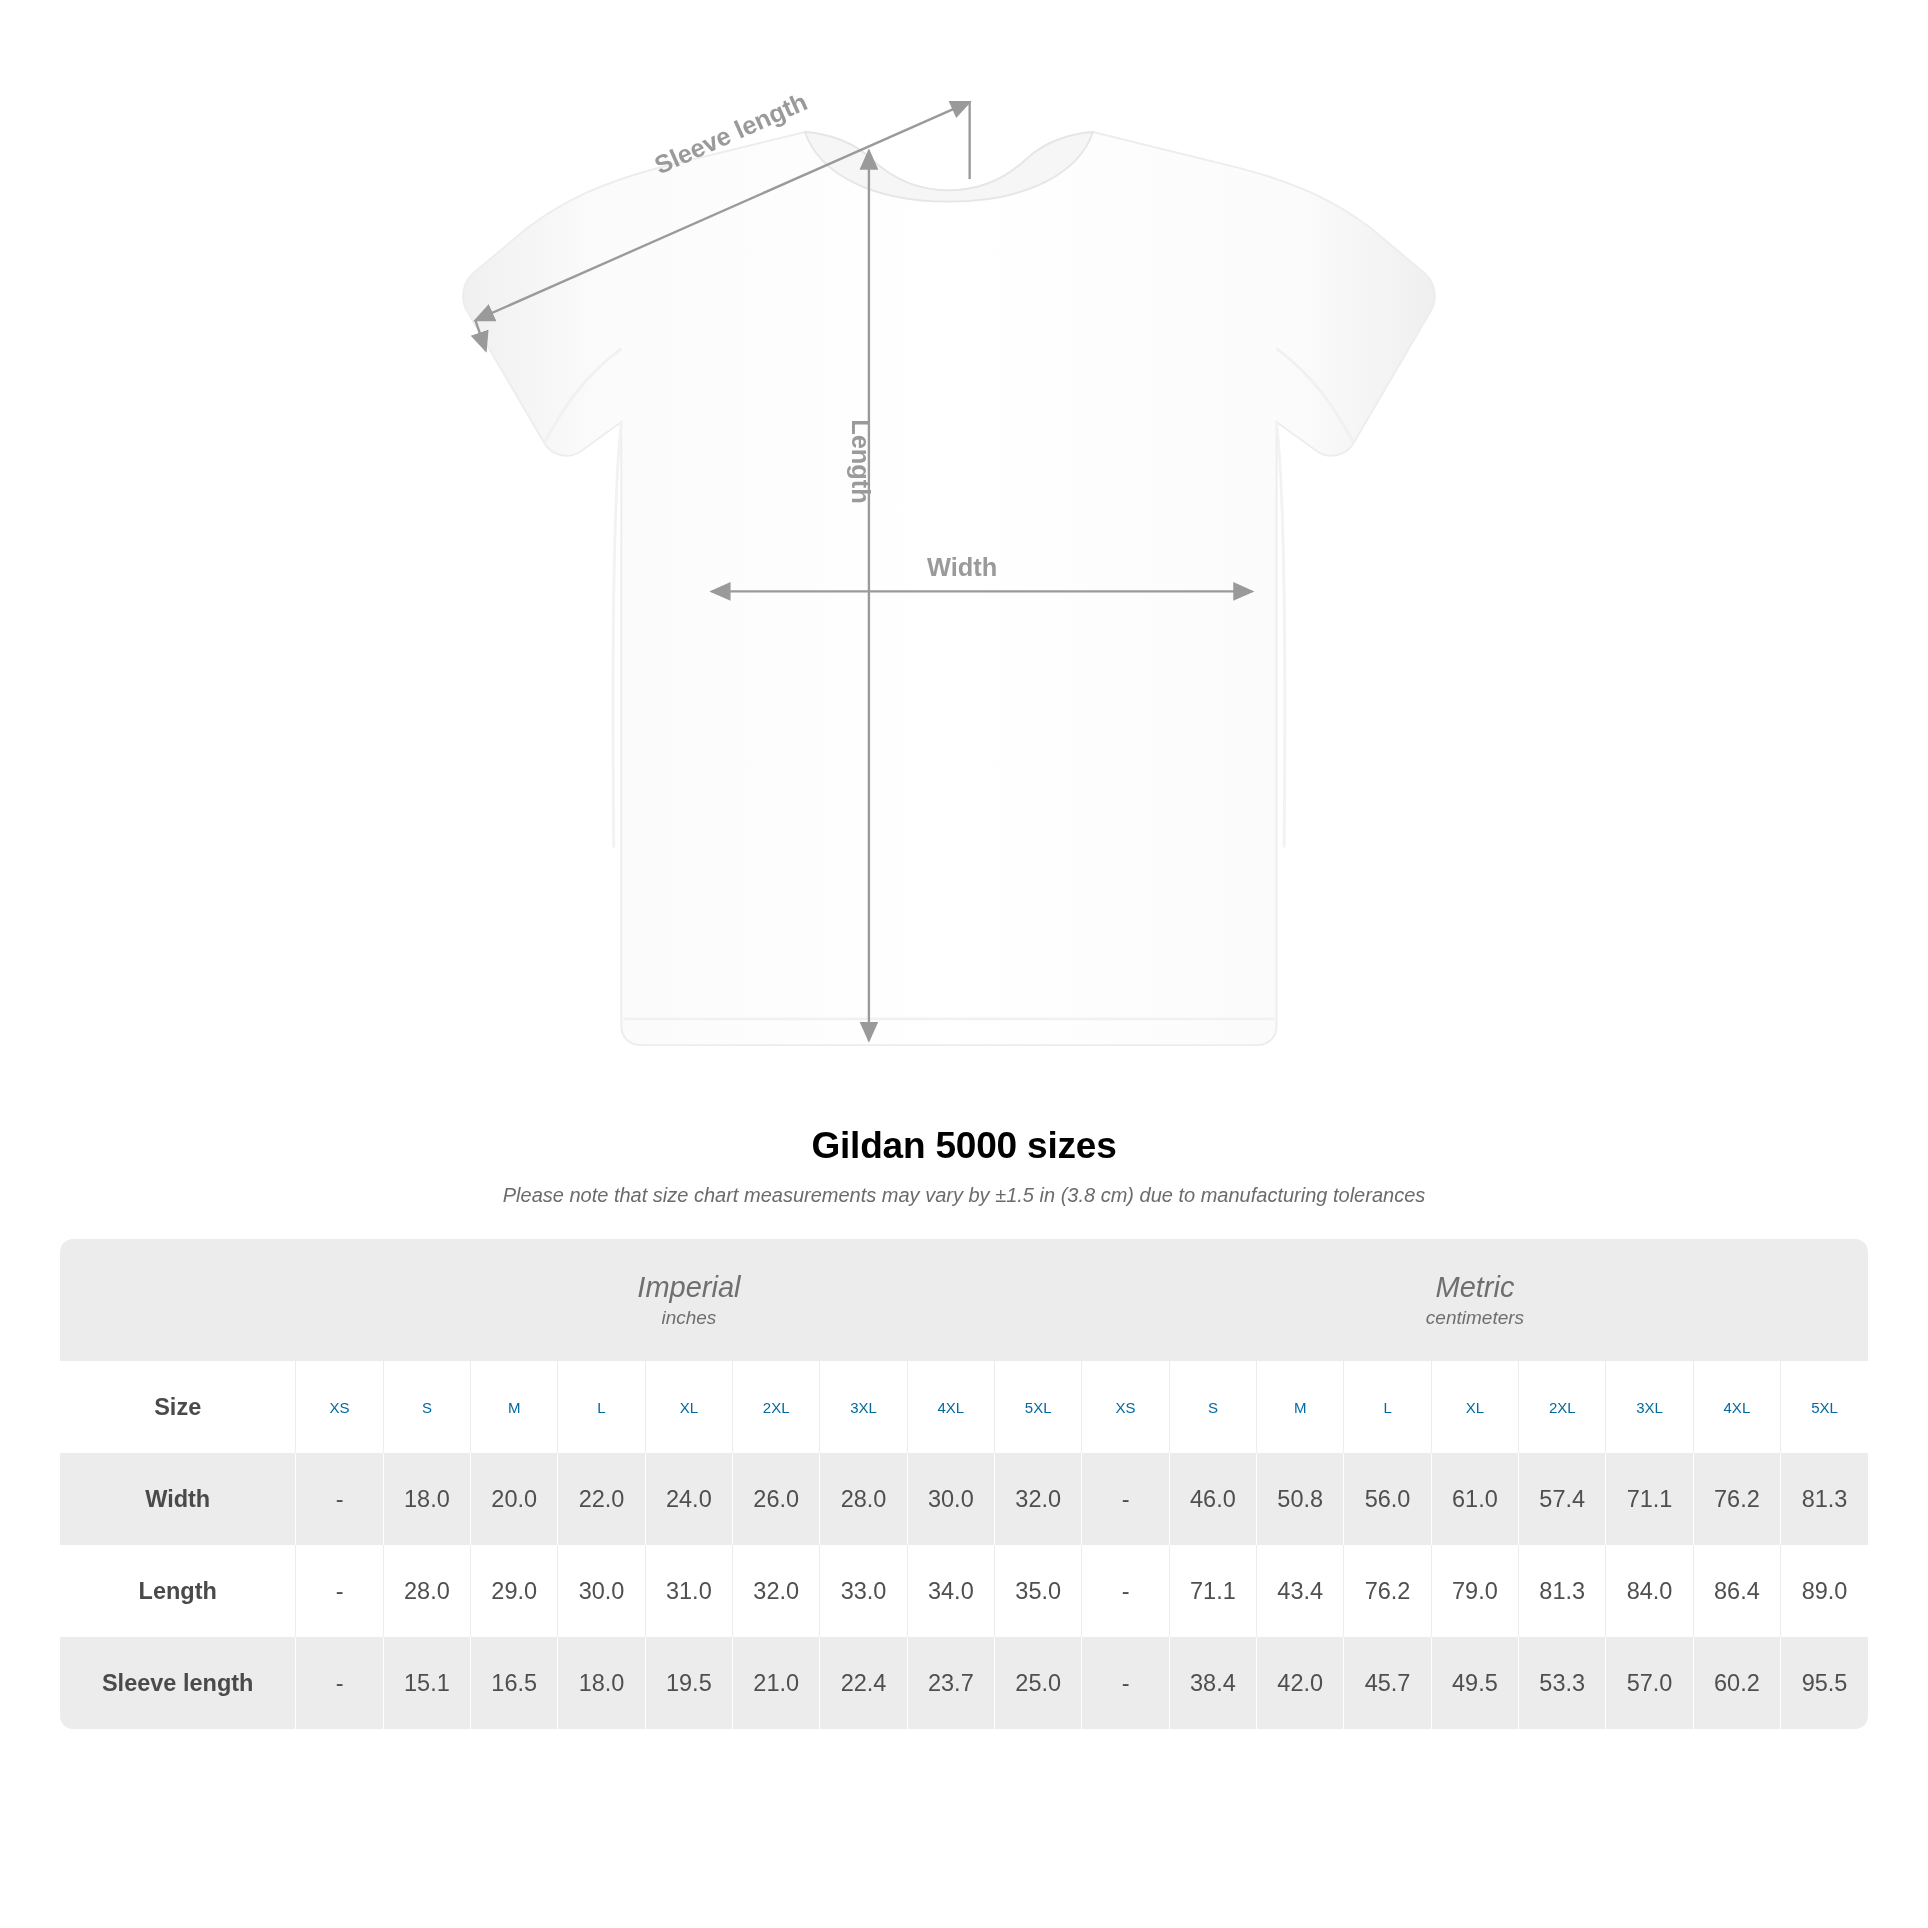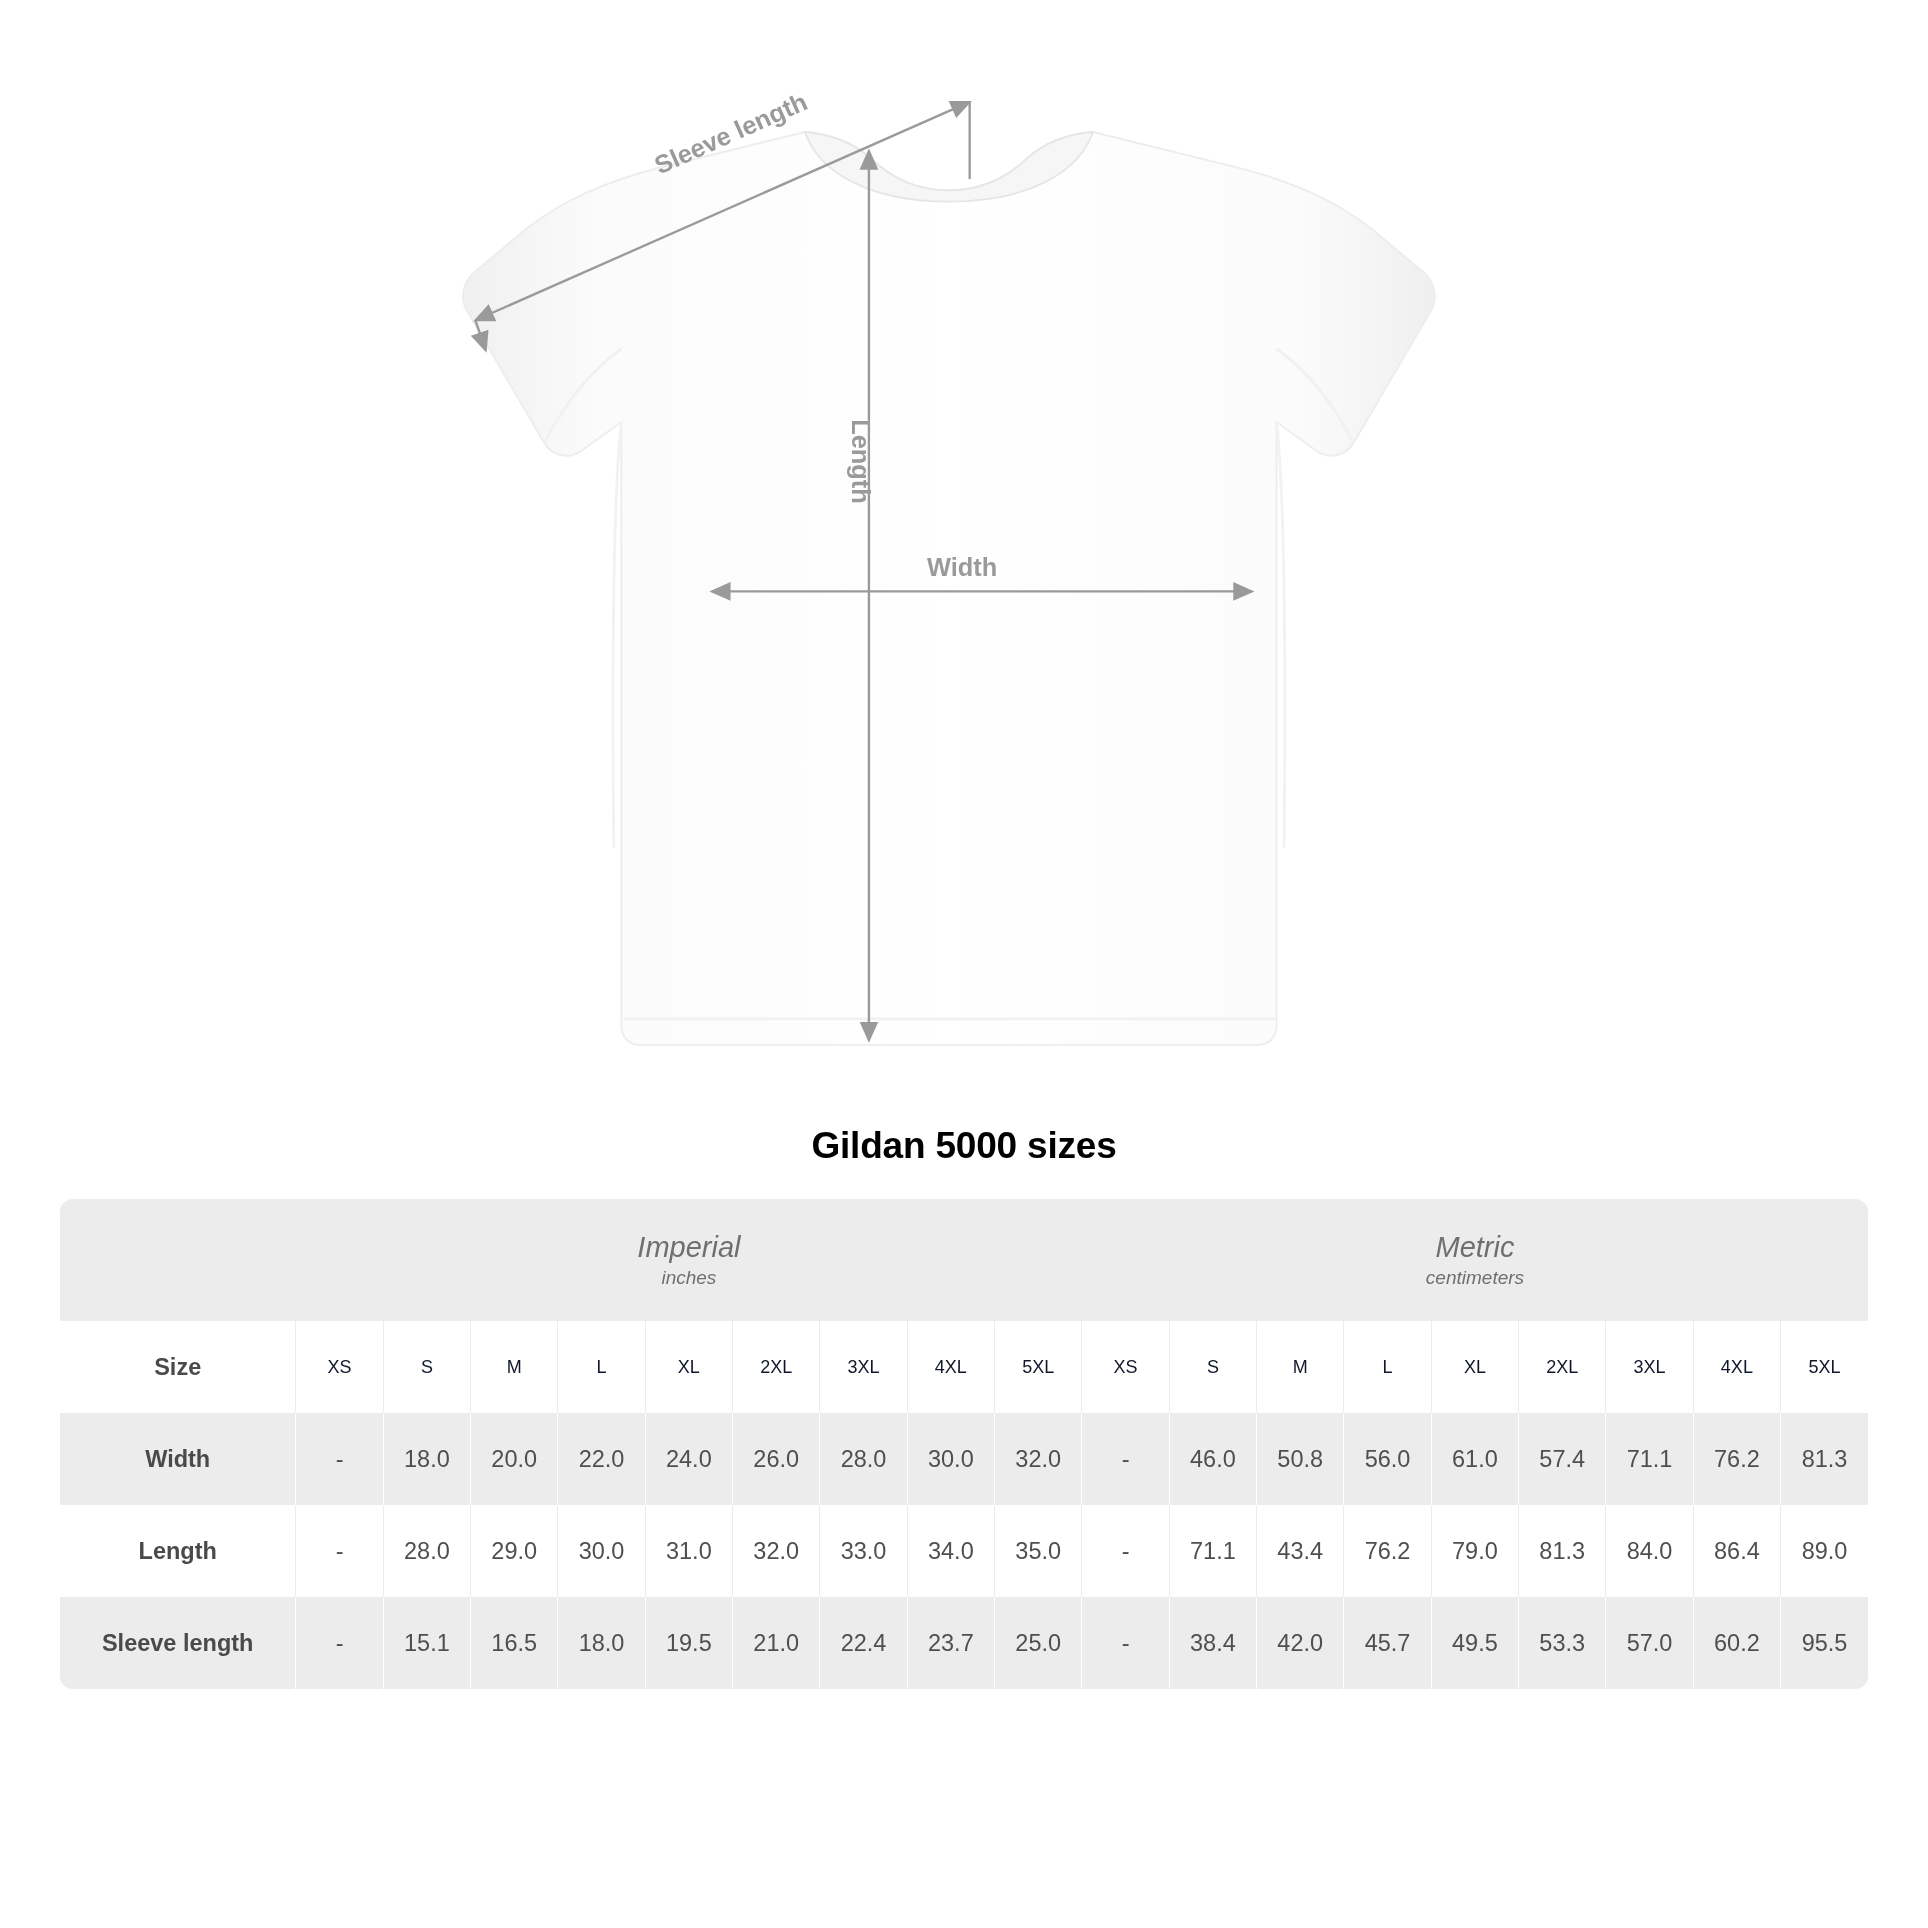--- a/index.html
+++ b/index.html
@@ -85,22 +85,22 @@
     font-size: 19px;
     font-style: italic;
     color: #6f6f6f;
     margin-top: 3px;
   }
 
   
   .size-row td {
     background: #ffffff;
     height: 90px;
-    font-size: 18px;
-    color: #0f172a;
+    font-size: 15px;
+    color: #0369a1;
     font-weight: bold;
     border-right: 1.9px solid #ececec;
   }
   .size-row td:last-child { border-right: none; }
   .size-row td.rowlabel {
     font-size: 23.5px;
     font-weight: bold;
     color: #4a4a4a;
   }
 
@@ -208,20 +208,21 @@
 
       <g>
         <path d="M756,628 L1330,628" fill="none" stroke="#9a9a9a" stroke-width="2.5" marker-start="url(#arrTail)" marker-end="url(#arrHead)"></path>
         <text x="1022" y="612" font-family="Liberation Sans, sans-serif" font-size="27" font-weight="bold" fill="#9a9a9a" text-anchor="middle">Width</text>
       </g>
     </svg>
   </div>
 
   <div class="title-block">
     <div class="chart-title">Gildan 5000 sizes</div>
+    <div class="chart-subtitle">Please note that size chart measurements may vary by ±1.5 in (3.8 cm) due to manufacturing tolerances</div>
   </div>
 
   <div class="table-wrap">
     <table class="size-table">
       <colgroup>
         <col style="width:235px">
         <col span="18" style="width:87px">
       </colgroup>
       <tbody>
 

